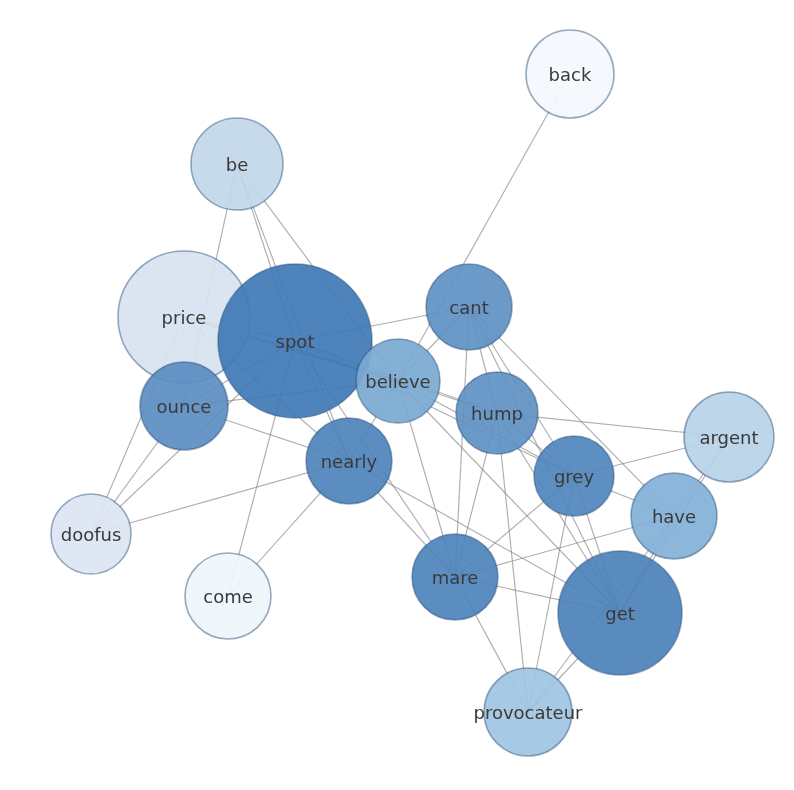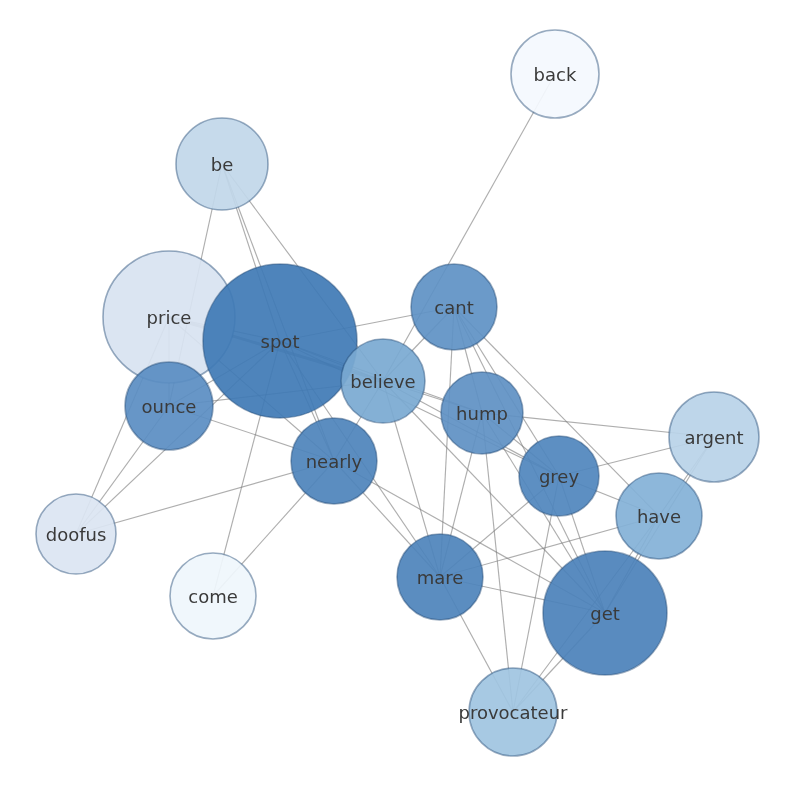--- a/index.html
+++ b/index.html
@@ -9,20 +9,21 @@
     width: 794px;
     height: 790px;
     overflow: hidden;
     font-family: "DejaVu Sans", sans-serif;
   }
   #graph-wrap {
     position: relative;
     width: 656px;
     height: 790px;
     background: #ffffff;
+    margin-left: 15px;
   }
   svg {
     display: block;
   }
   .edge {
     fill: none;
   }
   .node-label {
     font-family: "DejaVu Sans", sans-serif;
     text-anchor: middle;

